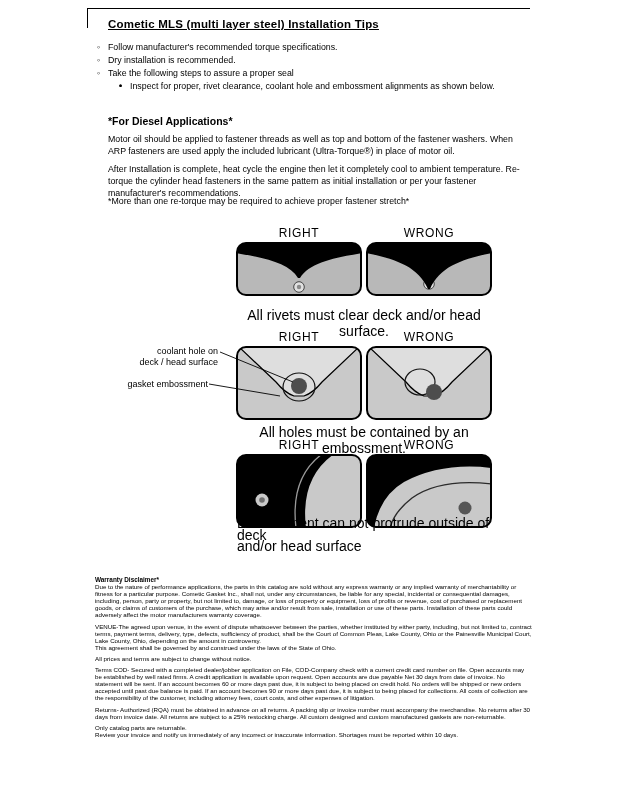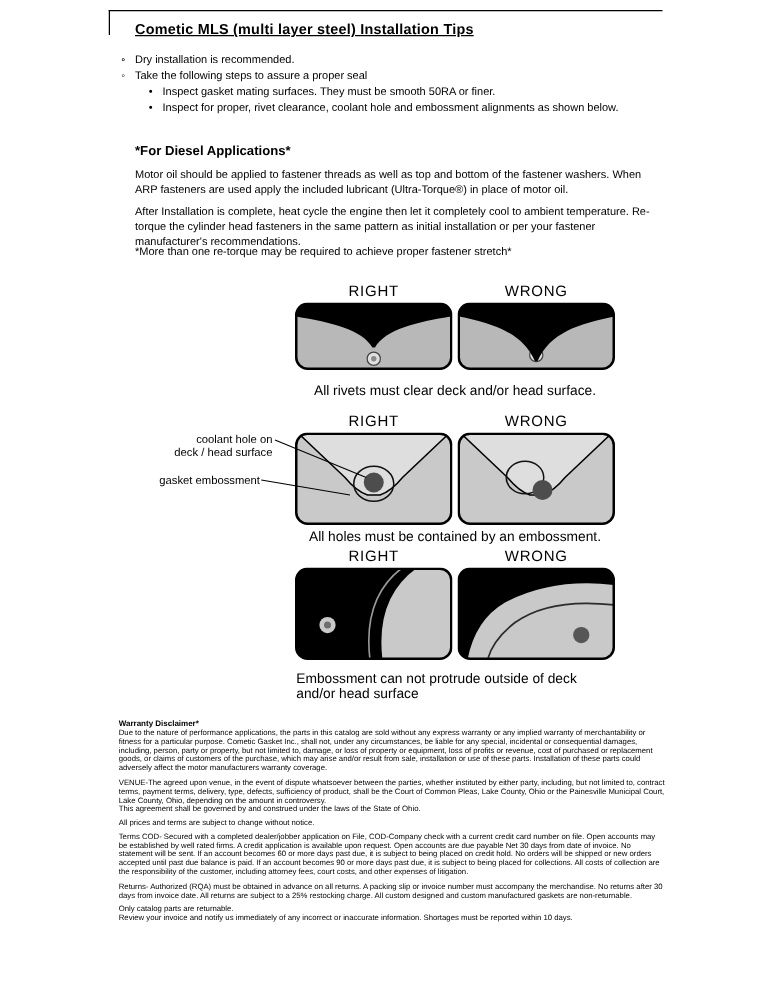--- a/index.html
+++ b/index.html
@@ -30,21 +30,21 @@
   .diesel-heading { position:absolute; left:108px; top:115px; font-size:10.5px; font-weight:bold; }
   .para { position:absolute; left:108px; width:420px; font-size:8.8px; line-height:12px; }
   .para1 { top:133px; }
   .para2 { top:163px; }
   .para3 { top:195px; }
 
   .diagrams { position:absolute; left:0; top:222px; width:522px; height:340px; }
   .dg-header { position:absolute; width:126px; text-align:center; font-size:12px; letter-spacing:0.6px; }
   .dg-panel  { position:absolute; width:126px; height:74px; }
   .dg-panel.small { height:54px; }
-  .dg-caption { position:absolute; font-size:11px; }
+  .dg-caption { position:absolute; font-size:14px; }
   .dg-caption.center { left:236px; width:256px; text-align:center; }
   .dg-label { position:absolute; font-size:9px; line-height:10.5px; text-align:right; }
   .pointer-overlay { position:absolute; left:0; top:0; width:618px; height:340px; pointer-events:none; }
 
   .legal { position:absolute; left:95px; top:576px; width:437px; font-size:6.2px; line-height:7.1px; }
   .legal-heading { font-weight:bold; margin:0 0 3px 0; font-size:6.4px; }
   .legal p { margin:0; }
   .gap { margin-bottom:4px !important; }
 
   .page-code { position:absolute; left:487px; top:799px; font-size:13px; letter-spacing:0.4px; }
@@ -53,32 +53,32 @@
 <body>
 
 <div class="border-top"></div>
 <div class="border-left"></div>
 
 <div class="page-title">Cometic MLS (multi layer steel) Installation Tips</div>
 
 <div class="tips">
   <div class="bullet">
     <span class="mk">◦</span>
+    <span>Follow manufacturer's recommended torque specifications.</span>
   </div>
   <div class="bullet">
     <span class="mk">◦</span>
     <span>Dry installation is recommended.</span>
   </div>
   <div class="bullet">
     <span class="mk">◦</span>
     <span>Take the following steps to assure a proper seal</span>
   </div>
   <div class="bullet sub">
     <span class="mk">•</span>
-    <span>Inspect gasket mating surfaces.  They must be smooth 50RA or finer.</span>
   </div>
   <div class="bullet sub">
     <span class="mk">•</span>
     <span>Inspect for proper, rivet clearance, coolant hole and embossment alignments as shown below.</span>
   </div>
 </div>
 
 <div class="diesel-heading">*For Diesel Applications*</div>
 <div class="para para1">Motor oil should be applied to fastener threads as well as top and bottom of the fastener washers. When ARP fasteners are used apply the included lubricant (Ultra-Torque®) in place of motor oil.</div>
 <div class="para para2">After Installation is complete, heat cycle the engine then let it completely cool to ambient temperature. Re-torque the cylinder head fasteners in the same pattern as initial installation or per your fastener manufacturer's recommendations.</div>
@@ -202,21 +202,21 @@
       <rect x="1" y="1" width="124" height="72" rx="9" fill="#c9c9c9"></rect>
       <g clip-path="url(#c6)">
         <path d="M0,0 H126 V14 Q76,8 38,28 Q14,42 8,74 L0,74 Z" fill="#000"></path>
         <path d="M126,30 Q74,24 46,44 Q28,58 24,74" stroke="#2b2b2b" stroke-width="1.4" fill="none"></path>
       </g>
       <circle cx="99" cy="54" r="6.5" fill="#565656"></circle>
       <rect x="1" y="1" width="124" height="72" rx="9" fill="none" stroke="#000" stroke-width="2"></rect>
     </svg>
   </div>
 
-  <div class="dg-caption" style="left:237px; top:316px; line-height:11.5px;">
+  <div class="dg-caption" style="left:237px; top:296px; line-height:11.5px;">
     <div>Embossment can not protrude outside of deck</div>
     <div>and/or head surface</div>
   </div>
 </div>
 
 <div class="legal">
   <p class="legal-heading">Warranty Disclaimer*</p>
   <p class="gap">Due to the nature of performance applications, the parts in this catalog are sold without any express warranty or any implied warranty of merchantability or fitness for a particular purpose.  Cometic Gasket Inc., shall not, under any circumstances, be liable for any special, incidental or consequential damages, including, person, party or property, but not limited to, damage, or loss of property or equipment, loss of profits or revenue, cost of purchased or replacement goods, or claims of customers of the purchase, which may arise and/or result from sale, installation or use of these parts.  Installation of these parts could adversely affect the motor manufacturers warranty coverage.</p>
   <p>VENUE-The agreed upon venue, in the event of dispute whatsoever between the parties, whether instituted by either party, including, but not limited to, contract terms, payment terms, delivery, type, defects, sufficiency of product, shall be the Court of Common Pleas, Lake County, Ohio or the Painesville Municipal Court, Lake County, Ohio, depending on the amount in controversy.</p>
   <p class="gap">This agreement shall be governed by and construed under the laws of the State of Ohio.</p>

